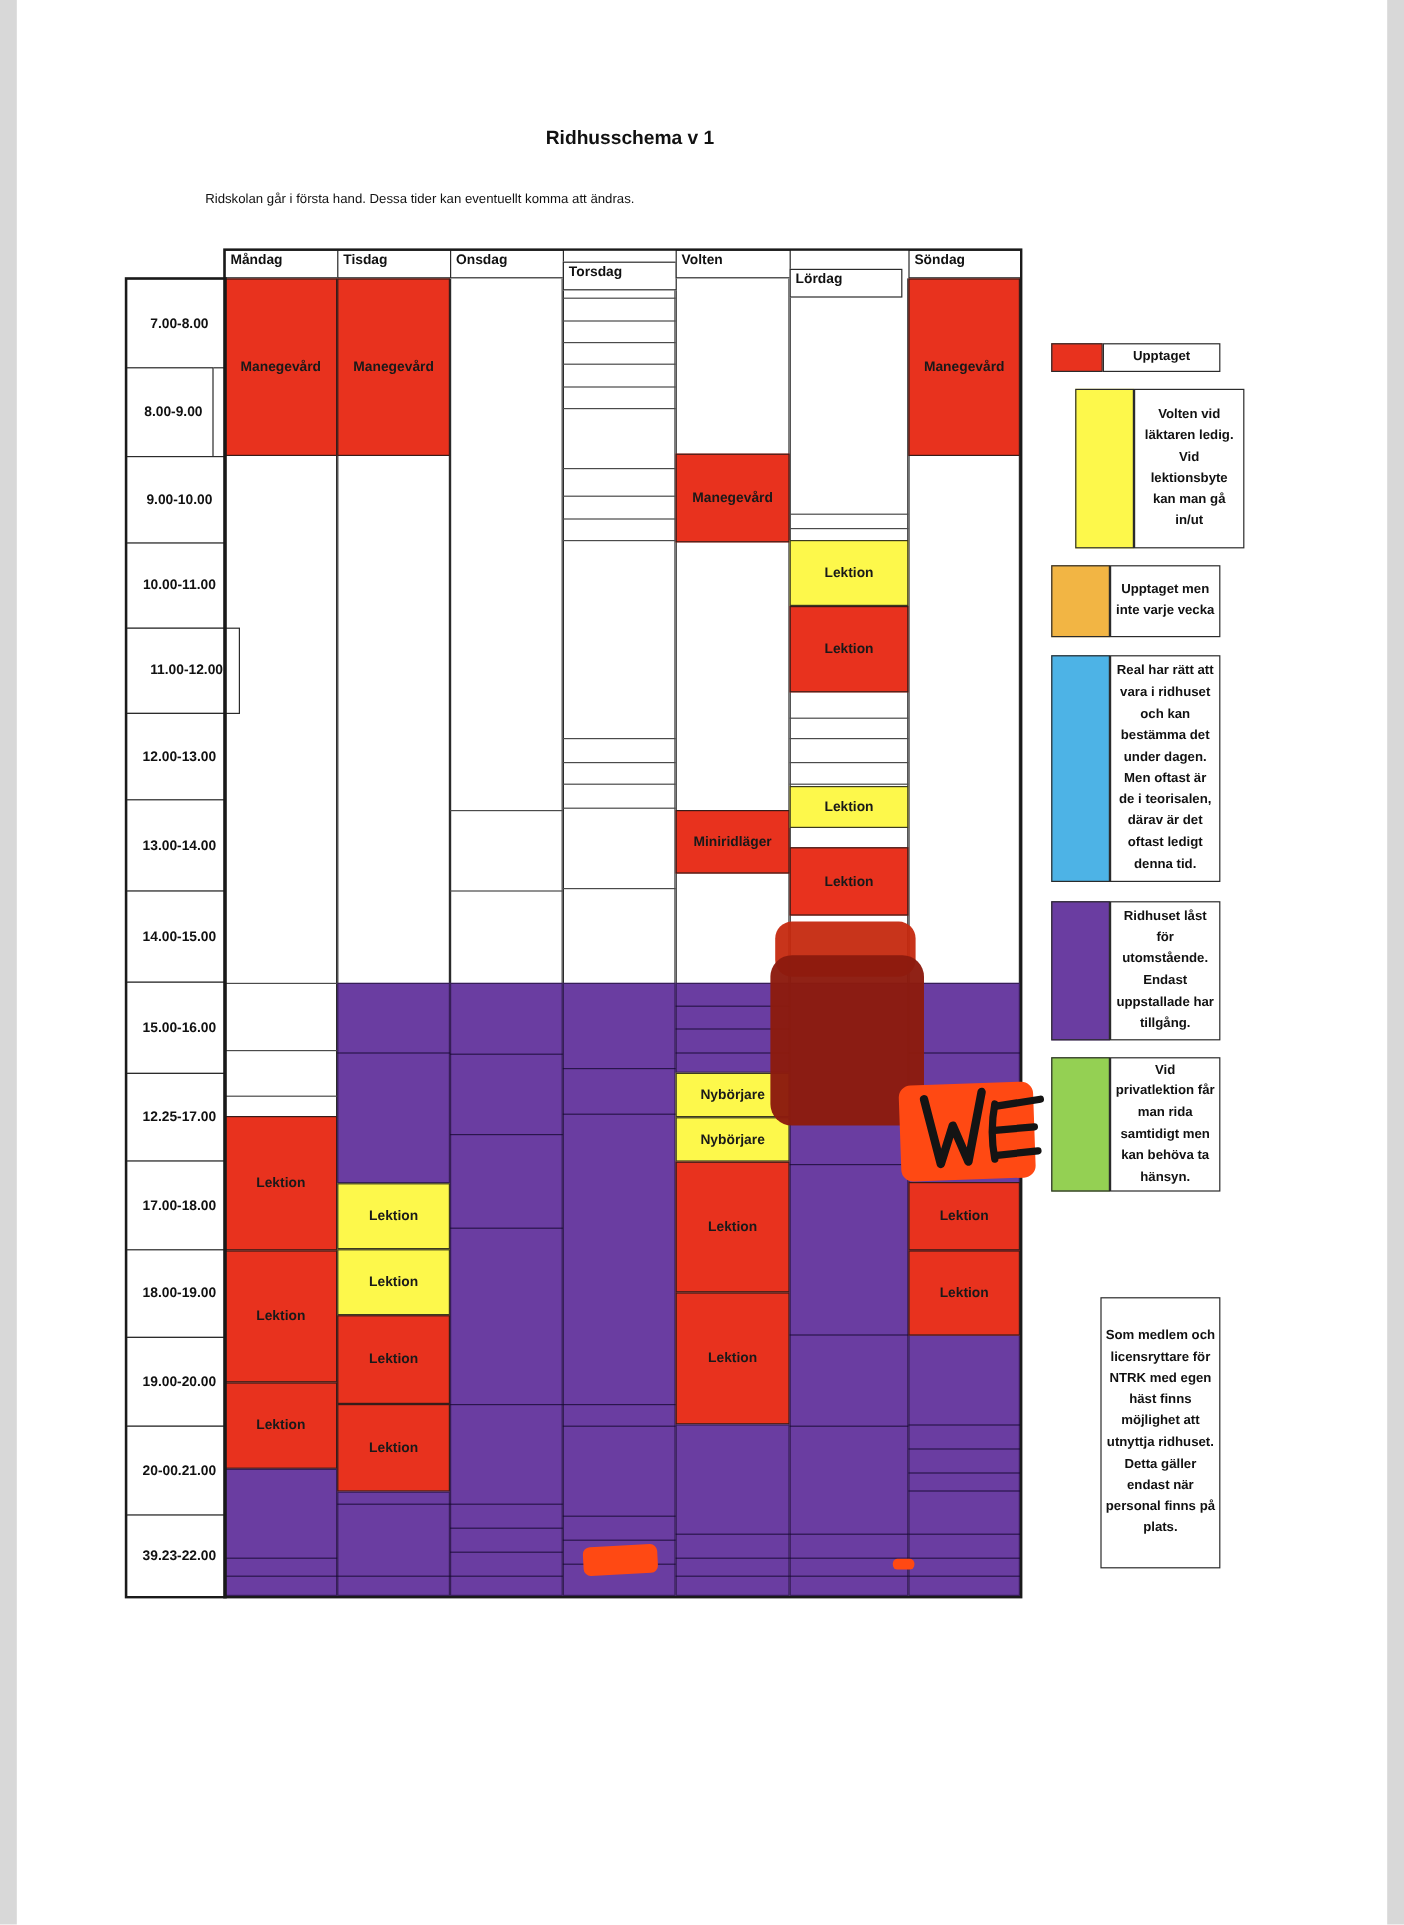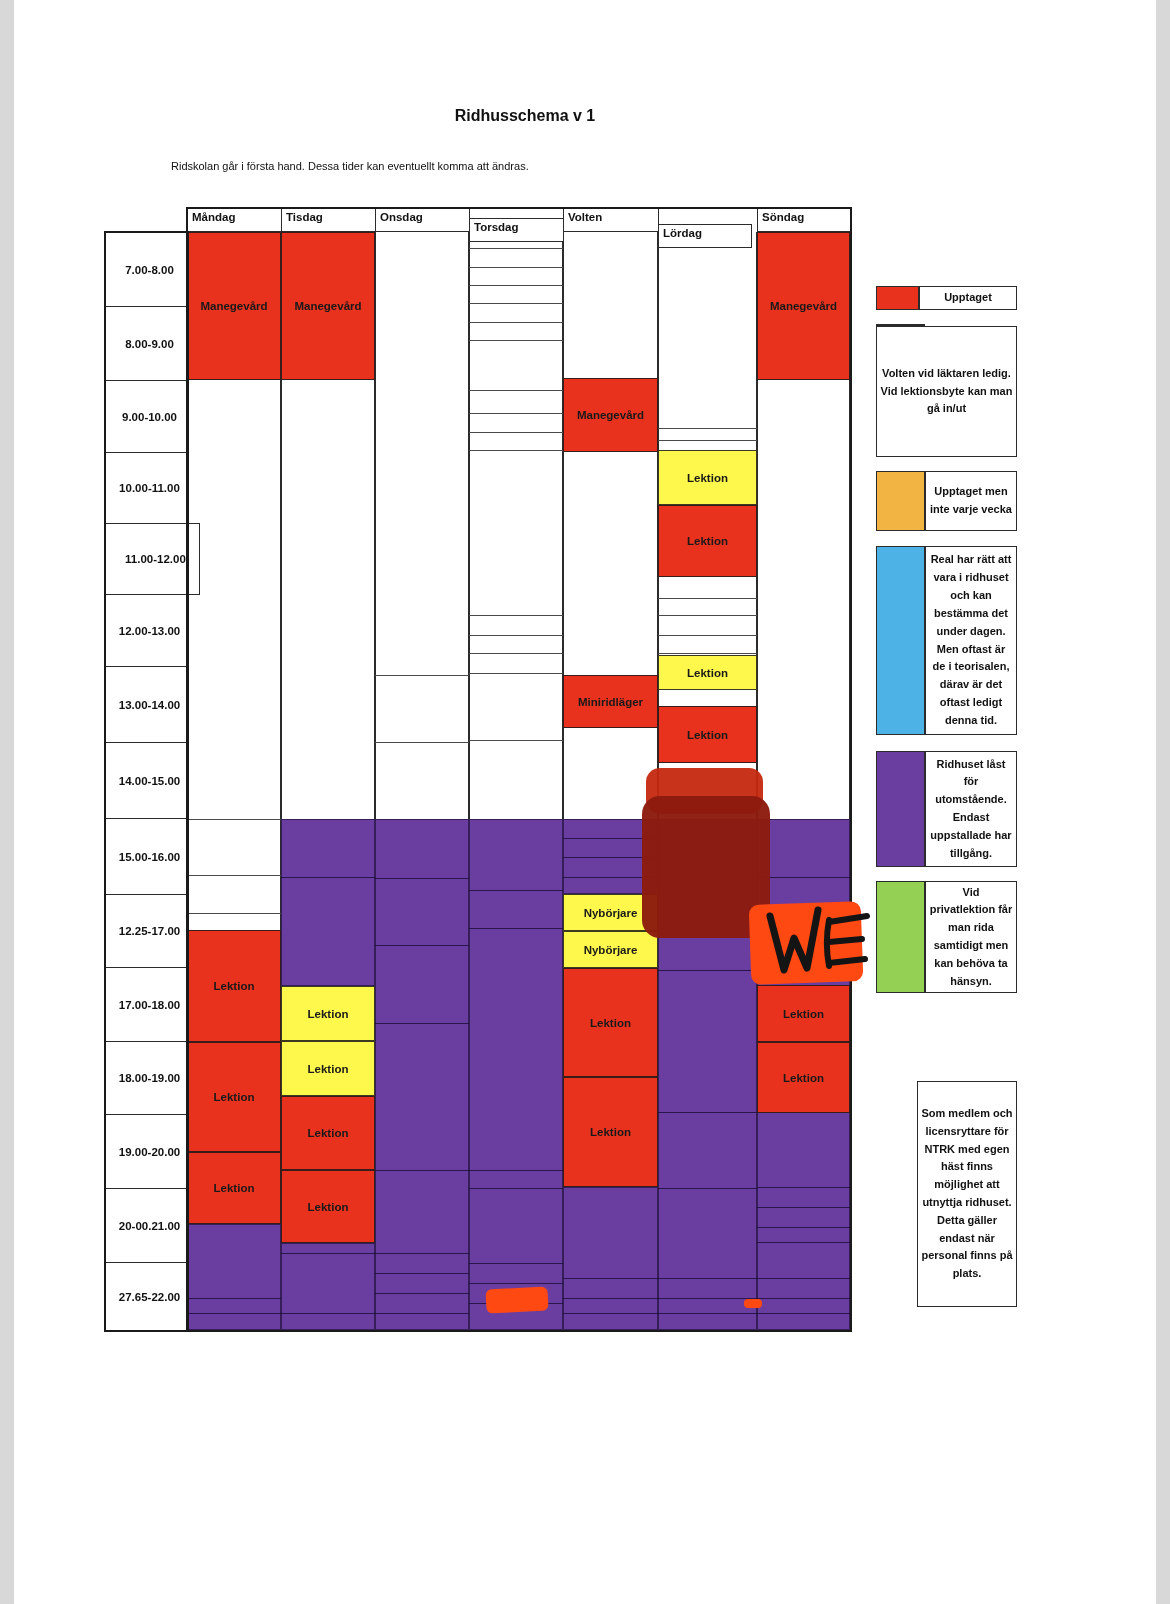--- a/index.html
+++ b/index.html
@@ -42,34 +42,34 @@
       <div class="abs daycol" style="left: 658px; top: 232px; width: 99px; height: 1098px;"></div>
       <div class="abs daycol" style="left: 757px; top: 232px; width: 93px; height: 1098px;"></div>
       <div class="abs hdr" style="left: 187px; top: 208px; width: 95px; height: 24px;">Måndag</div>
       <div class="abs hdr" style="left: 281px; top: 208px; width: 95px; height: 24px;">Tisdag</div>
       <div class="abs hdr" style="left: 375px; top: 208px; width: 95px; height: 24px;">Onsdag</div>
       <div class="abs hdr" style="left: 469px; top: 208px; width: 95px; height: 24px; margin-top: 10px;">Torsdag</div>
       <div class="abs hdr" style="left: 563px; top: 208px; width: 96px; height: 24px;">Volten</div>
       <div class="abs hdr" style="left: 658px; top: 224px; width: 94px; height: 24px;">Lördag</div>
       <div class="abs hdr" style="left: 757px; top: 208px; width: 94px; height: 24px;">Söndag</div>
       <div class="abs timecell" style="left: 105px; top: 232px; width: 83px; height: 75px;">7.00-8.00</div>
-      <div class="abs timecell" style="left: 105px; top: 306px; width: 83px; height: 75px;">8.00-9.00</div>
+      <div class="abs timecell" style="left: 105px; top: 306px; width: 73px; height: 75px;">8.00-9.00</div>
       <div class="abs timecell" style="left: 105px; top: 380px; width: 83px; height: 73px;">9.00-10.00</div>
       <div class="abs timecell" style="left: 105px; top: 452px; width: 83px; height: 72px;">10.00-11.00</div>
       <div class="abs timecell" style="left: 105px; top: 523px; width: 95px; height: 72px;">11.00-12.00</div>
       <div class="abs timecell" style="left: 105px; top: 594px; width: 83px; height: 73px;">12.00-13.00</div>
       <div class="abs timecell" style="left: 105px; top: 666px; width: 83px; height: 77px;">13.00-14.00</div>
       <div class="abs timecell" style="left: 105px; top: 742px; width: 83px; height: 77px;">14.00-15.00</div>
       <div class="abs timecell" style="left: 105px; top: 818px; width: 83px; height: 77px;">15.00-16.00</div>
       <div class="abs timecell" style="left: 105px; top: 894px; width: 83px; height: 74px;">12.25-17.00</div>
       <div class="abs timecell" style="left: 105px; top: 967px; width: 83px; height: 75px;">17.00-18.00</div>
       <div class="abs timecell" style="left: 105px; top: 1041px; width: 83px; height: 74px;">18.00-19.00</div>
       <div class="abs timecell" style="left: 105px; top: 1114px; width: 83px; height: 75px;">19.00-20.00</div>
       <div class="abs timecell" style="left: 105px; top: 1188px; width: 83px; height: 75px;">20-00.21.00</div>
-      <div class="abs timecell" style="left: 105px; top: 1262px; width: 83px; height: 69px;">27.65-22.00</div>
+      <div class="abs timecell" style="left: 105px; top: 1262px; width: 83px; height: 69px;">39.23-22.00</div>
       <div class="abs block" style="left: 187px; top: 232px; width: 94px; height: 148px; background: rgb(232, 50, 30);">Manegevård</div>
       <div class="abs block" style="left: 187px; top: 930px; width: 94px; height: 112px; background: rgb(232, 50, 30);">Lektion</div>
       <div class="abs block" style="left: 187px; top: 1042px; width: 94px; height: 110px; background: rgb(232, 50, 30);">Lektion</div>
       <div class="abs block" style="left: 187px; top: 1152px; width: 94px; height: 72px; background: rgb(232, 50, 30);">Lektion</div>
       <div class="abs block" style="left: 187px; top: 1224px; width: 94px; height: 106px; background: rgb(106, 61, 161); border: 1px solid rgba(20, 10, 40, 0.6);"></div>
       <div class="abs block" style="left: 281px; top: 232px; width: 94px; height: 148px; background: rgb(232, 50, 30);">Manegevård</div>
       <div class="abs block" style="left: 281px; top: 819px; width: 94px; height: 167px; background: rgb(106, 61, 161); border: 1px solid rgba(20, 10, 40, 0.6);"></div>
       <div class="abs block" style="left: 281px; top: 986px; width: 94px; height: 55px; background: rgb(253, 248, 75);">Lektion</div>
       <div class="abs block" style="left: 281px; top: 1041px; width: 94px; height: 55px; background: rgb(253, 248, 75);">Lektion</div>
       <div class="abs block" style="left: 281px; top: 1096px; width: 94px; height: 74px; background: rgb(232, 50, 30);">Lektion</div>
@@ -161,21 +161,21 @@
       <div class="abs subline" style="left: 757px; top: 1298px; width: 93px; height: 1px; background: rgba(22, 10, 48, 0.75);"></div>
       <div class="abs subline" style="left: 757px; top: 1313px; width: 93px; height: 1px; background: rgba(22, 10, 48, 0.75);"></div>
       <div class="abs outline" style="left: 186px; top: 207px; width: 666px; height: 1125px;"></div>
       <div class="abs outline" style="left: 104px; top: 231px; width: 85px; height: 1101px;"></div>
     </div>
   <div>
       <div class="abs legend-item" style="left: 876px; top: 245px; width: 141px; height: 24px;">
         <div class="legend-swatch" style="width: 41px; background: rgb(232, 50, 30);"></div>
         <div class="legend-text" style="flex: 1 1 0%;">Upptaget</div>
       </div>
-      <div class="abs legend-item" style="left: 876px; top: 283px; width: 141px; height: 133px; flex-direction: column;">
+      <div class="abs legend-item" style="left: 896px; top: 283px; width: 141px; height: 133px;">
         <div class="legend-swatch" style="width: 47px; background: rgb(253, 248, 75);"></div>
         <div class="legend-text" style="flex: 1 1 0%;">Volten vid läktaren ledig. Vid lektionsbyte kan man gå in/ut</div>
       </div>
       <div class="abs legend-item" style="left: 876px; top: 430px; width: 141px; height: 60px;">
         <div class="legend-swatch" style="width: 47px; background: rgb(242, 181, 68);"></div>
         <div class="legend-text" style="flex: 1 1 0%;">Upptaget men inte varje vecka</div>
       </div>
       <div class="abs legend-item" style="left: 876px; top: 505px; width: 141px; height: 189px;">
         <div class="legend-swatch" style="width: 47px; background: rgb(77, 179, 230);"></div>
         <div class="legend-text" style="flex: 1 1 0%;">Real har rätt att vara i ridhuset och kan bestämma det under dagen. Men oftast är de i teorisalen, därav är det oftast ledigt denna tid.</div>

